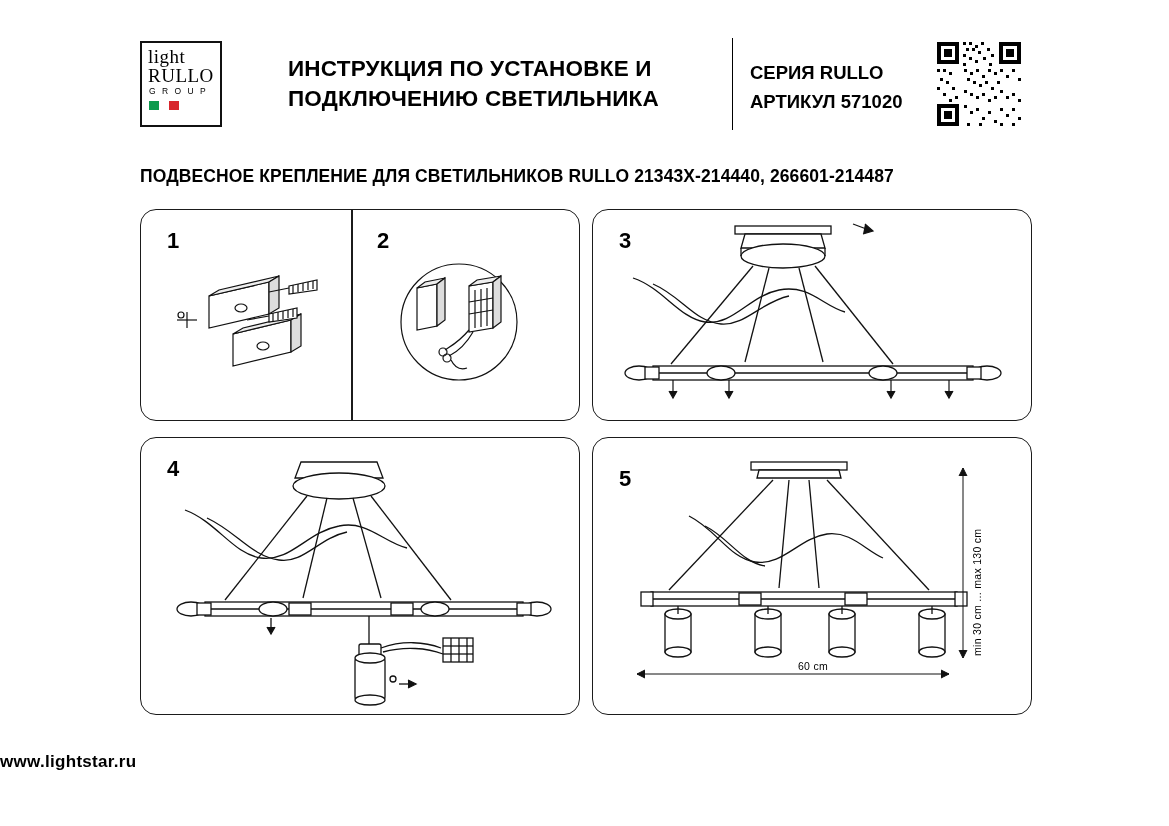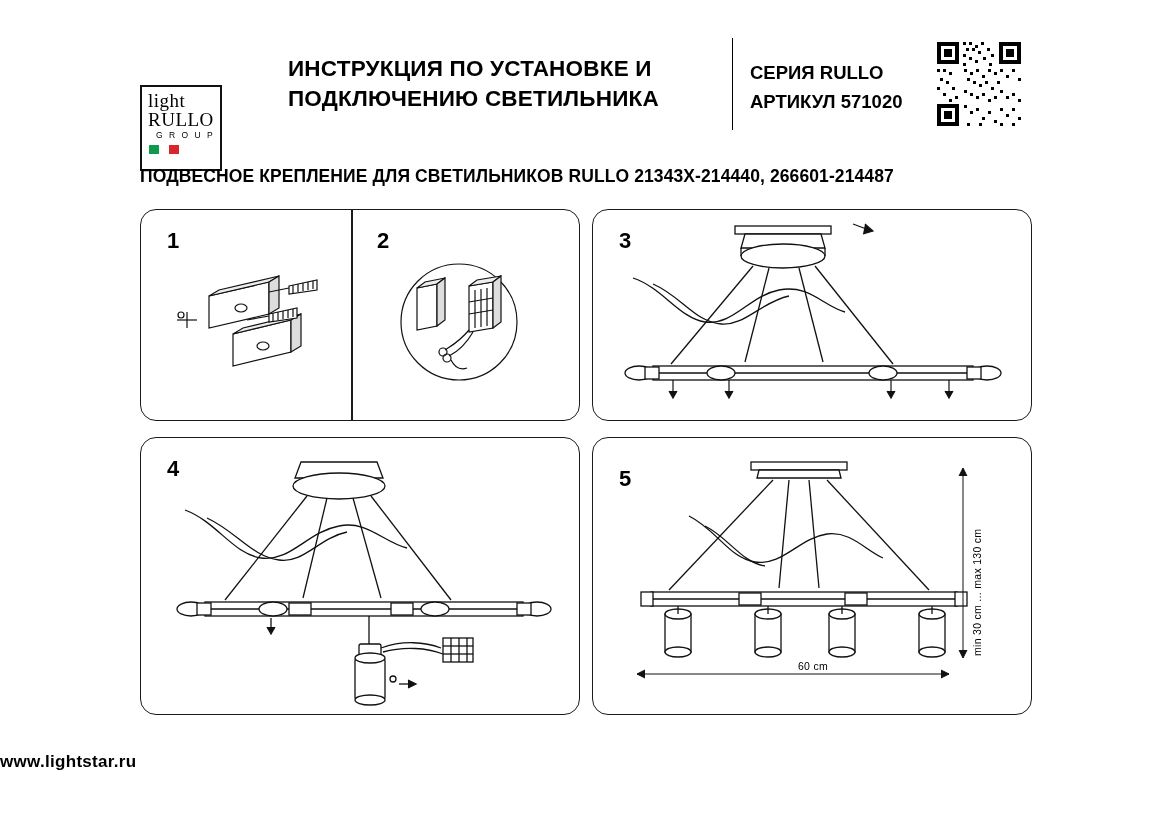--- a/index.html
+++ b/index.html
@@ -35,40 +35,39 @@
     width: 82px;
     height: 86px;
     border: 2px solid #111;
     background: #fff;
     display: flex;
     flex-direction: column;
     justify-content: flex-start;
     align-items: center;
     padding-top: 4px;
     box-sizing: border-box;
-    margin-top: 44px;
   }
   .logo-word {
     font-family: "Liberation Serif", serif;
     font-size: 19px;
     line-height: 19px;
     font-weight: 400;
     letter-spacing: .5px;
     width: 100%;
     text-align: left;
     padding-left: 6px;
     box-sizing: border-box;
   }
   .logo-sub {
     font-family: "Liberation Sans", sans-serif;
     font-size: 8.5px;
     letter-spacing: 2px;
     width: 100%;
     text-align: left;
-    padding-left: 14px;
+    padding-left: 7px;
     box-sizing: border-box;
     margin-top: 1px;
   }
   .logo-flag {
     margin-top: 5px;
     width: 30px;
     height: 9px;
     display: flex;
     align-self: flex-start;
     margin-left: 7px;

